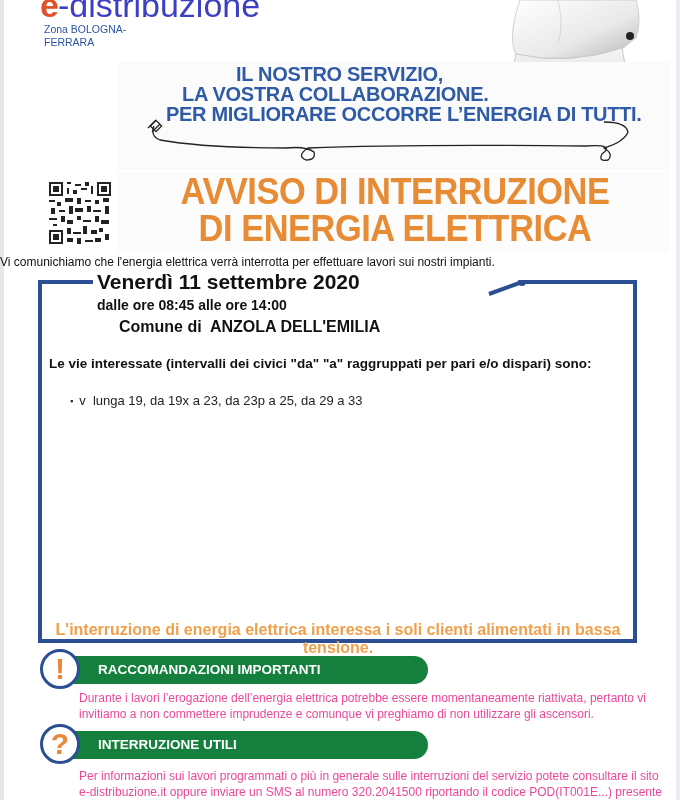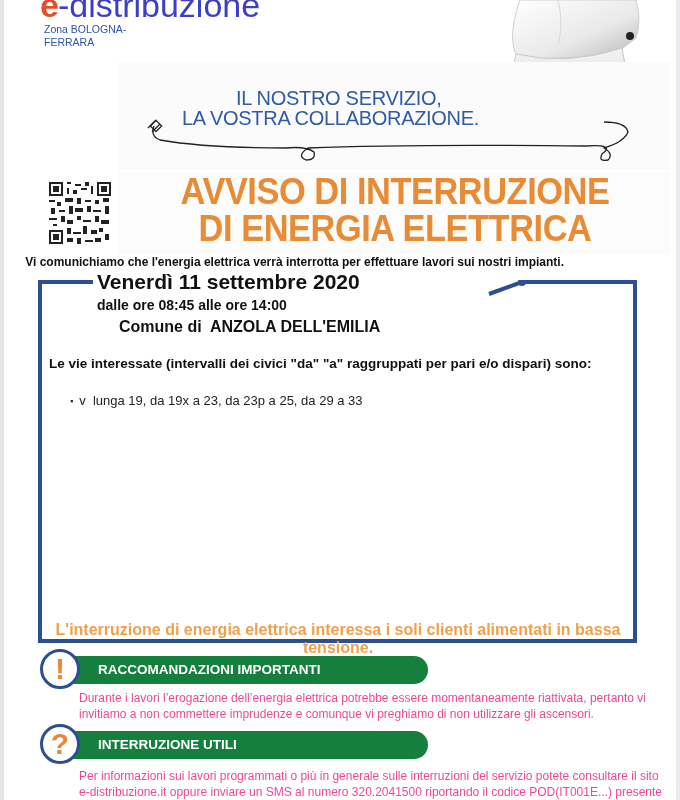--- a/index.html
+++ b/index.html
@@ -13,31 +13,31 @@
   .logo { position: absolute; left: 40px; top: -14px; height: 32px; white-space: nowrap; }
   .logo-e { font-family: "Liberation Sans", sans-serif; font-size: 34px; color: #e2502a; font-weight: bold; letter-spacing: -1px; }
   .logo-text { font-family: "Liberation Sans", sans-serif; font-size: 34px; color: #3c3fc4; font-weight: normal; }
   .zone { position: absolute; left: 44px; top: 23px; font-size: 10.5px; line-height: 13px; color: #2c55a6; width: 120px; }
 
   
   .helmet { position: absolute; left: 498px; top: 0; width: 150px; height: 120px; }
 
   
   .slogan-bg { position: absolute; left: 118px; top: 62px; width: 552px; height: 108px; background: #fbfbfb; }
-  .slogan { position: absolute; left: 150px; top: 64px; width: 500px; font-weight: normal; color: #2f5aa5; font-size: 20px; line-height: 20px; letter-spacing: -0.3px; margin-top: 24px; }
+  .slogan { position: absolute; left: 150px; top: 64px; width: 500px; font-weight: bold; color: #2f5aa5; font-size: 20px; line-height: 20px; letter-spacing: -0.3px; }
   .slogan .l1 { display: block; padding-left: 86px; }
   .slogan .l2 { display: block; padding-left: 32px; }
   .slogan .l3 { display: block; padding-left: 16px; }
   .cable { position: absolute; left: 146px; top: 114px; width: 500px; height: 50px; }
 
   
   .title-bg { position: absolute; left: 118px; top: 172px; width: 552px; height: 82px; background: #fcfcfc; }
   .qr { position: absolute; left: 47px; top: 180px; width: 66px; height: 66px; }
   .title { position: absolute; left: 120px; top: 173px; width: 550px; text-align: center; color: #e88b35; font-weight: bold; font-size: 37px; line-height: 37px; letter-spacing: -0.5px; transform: scaleX(0.93); transform-origin: center top; }
-  .intro { position: absolute; left: 0; top: 255px; width: 564px; text-align: right; font-size: 12px; font-weight: bold; color: #111; }
+  .intro { position: absolute; left: 0; top: 255px; width: 564px; text-align: left; font-size: 12px; font-weight: normal; color: #111; }
 
   
   .box-frame { position: absolute; left: 38px; top: 280px; width: 600px; height: 363px; }
   .date { position: absolute; left: 97px; top: 270px; font-size: 21px; font-weight: bold; color: #111; }
   .hours { position: absolute; left: 97px; top: 297px; font-size: 14px; font-weight: bold; color: #111; }
   .comune { position: absolute; left: 97px; top: 318px; font-size: 16px; font-weight: bold; color: #111; white-space: pre; margin-left: 22px; }
   .streets-heading { position: absolute; left: 49px; top: 356px; font-size: 13.5px; font-weight: bold; color: #111; }
   .street-list { position: absolute; left: 70px; top: 393px; list-style: none; font-size: 13px; color: #222; }
   .street-list li { white-space: pre; }
   .street-list li::before { content: "\25AA"; font-size: 9px; margin-right: 6px; position: relative; top: -1px; }
@@ -82,20 +82,21 @@
   <path d="M22 0 L138 0 Q144 20 138 38 L120 52 Q80 60 20 58 Q8 40 22 0 Z" fill="url(#hg)" stroke="#d0d0d0"></path>
   <path d="M18 54 Q70 66 124 48 L128 70 Q110 110 40 118 Q10 112 12 80 Z" fill="url(#vg)" stroke="#c8c8c8"></path>
   <path d="M60 0 Q66 24 60 44" stroke="#d8d8d8" fill="none"></path>
   <circle cx="132" cy="36" r="4" fill="#222"></circle>
 </svg>
 
 <div class="slogan-bg"></div>
 <div class="slogan">
   <span class="l1">IL NOSTRO SERVIZIO,</span>
   <span class="l2">LA VOSTRA COLLABORAZIONE.</span>
+  <span class="l3">PER MIGLIORARE OCCORRE L’ENERGIA DI TUTTI.</span>
 </div>
 <svg class="cable" viewBox="0 0 500 50">
   <path d="M8 12 Q4 22 14 26 Q60 34 140 34 Q160 32 168 38 Q170 46 160 46 Q150 42 162 34 Q260 30 440 32 Q470 30 456 40 Q452 48 462 46 Q468 40 458 34 Q478 28 482 18 Q480 8 458 8" stroke="#222" stroke-width="1.3" fill="none"></path>
   <path d="M2 14 L10 6 M6 18 L14 10" stroke="#222" stroke-width="1.3"></path>
   <rect x="6" y="8" width="8" height="8" fill="none" stroke="#222" stroke-width="1.3" transform="rotate(-45 10 12)"></rect>
 </svg>
 
 <div class="title-bg"></div>
 <svg class="qr" viewBox="0 0 33 33">
   <rect width="33" height="33" fill="#fff"></rect>

